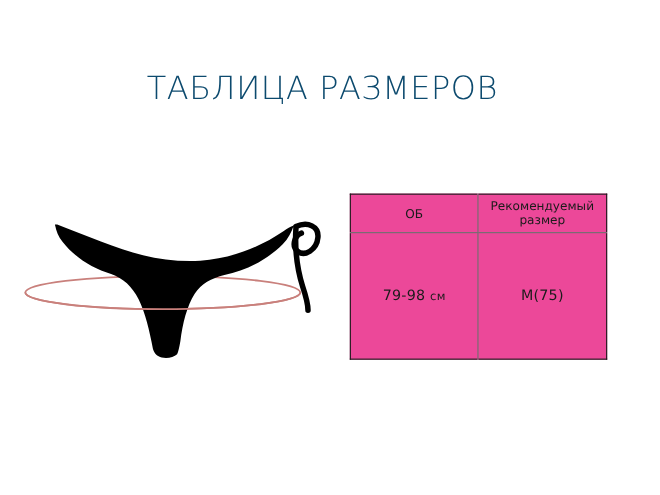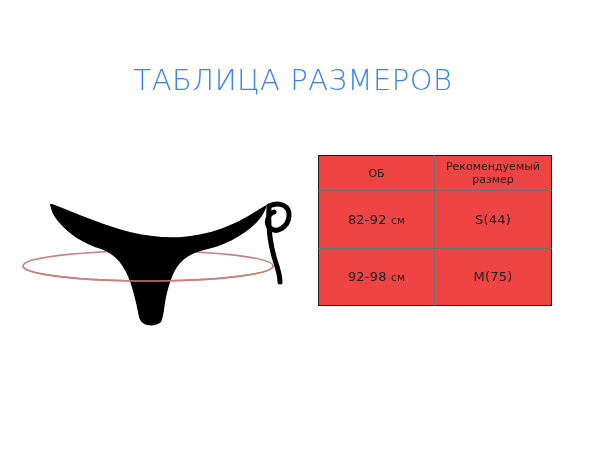--- a/index.html
+++ b/index.html
@@ -22,21 +22,21 @@
   #chart-title {
     position: absolute;
     left: 0;
     top: 63px;
     width: 586px;
     text-align: center;
     font-family: "DejaVu Sans", sans-serif;
     font-size: 29px;
     font-weight: 300;
     letter-spacing: 0.5px;
-    color: #3b82f6;
+    color: #0c4a6e;
     white-space: nowrap;
   }
 
   
   #garment-illustration {
     position: absolute;
     left: 18px;
     top: 170px;
     width: 280px;
     height: 160px;
@@ -45,28 +45,28 @@
     display: block;
     width: 280px;
     height: 160px;
     overflow: visible;
   }
 
   
   #size-table {
     position: absolute;
     left: 318px;
-    top: 155px;
+    top: 176px;
     width: 233px;
     height: 151px;
     border: 1.6px solid #1b1b1b;
     box-sizing: border-box;
     border-collapse: collapse;
     table-layout: fixed;
-    background: #ef4444;
+    background: #ec4899;
   }
   #size-table col.col-ob    { width: 116px; }
   #size-table col.col-size  { width: 117px; }
 
   #size-table th,
   #size-table td {
     margin: 0;
     padding: 0 4px;
     text-align: center;
     vertical-align: middle;
@@ -163,28 +163,21 @@
         </th>
         <th>
           <span class="hdr-line">Рекомендуемый</span>
           <span class="hdr-line">размер</span>
         </th>
       </tr>
     </thead>
     <tbody>
       <tr>
         <td class="cell-ob">
-          <span>82-92</span>
-          <span class="unit">см</span>
-        </td>
-        <td class="cell-size">S(44)</td>
-      </tr>
-      <tr>
-        <td class="cell-ob">
-          <span>92-98</span>
+          <span>79-98</span>
           <span class="unit">см</span>
         </td>
         <td class="cell-size">M(75)</td>
       </tr>
     </tbody>
   </table>
 
 </div>
 
 </body></html>

